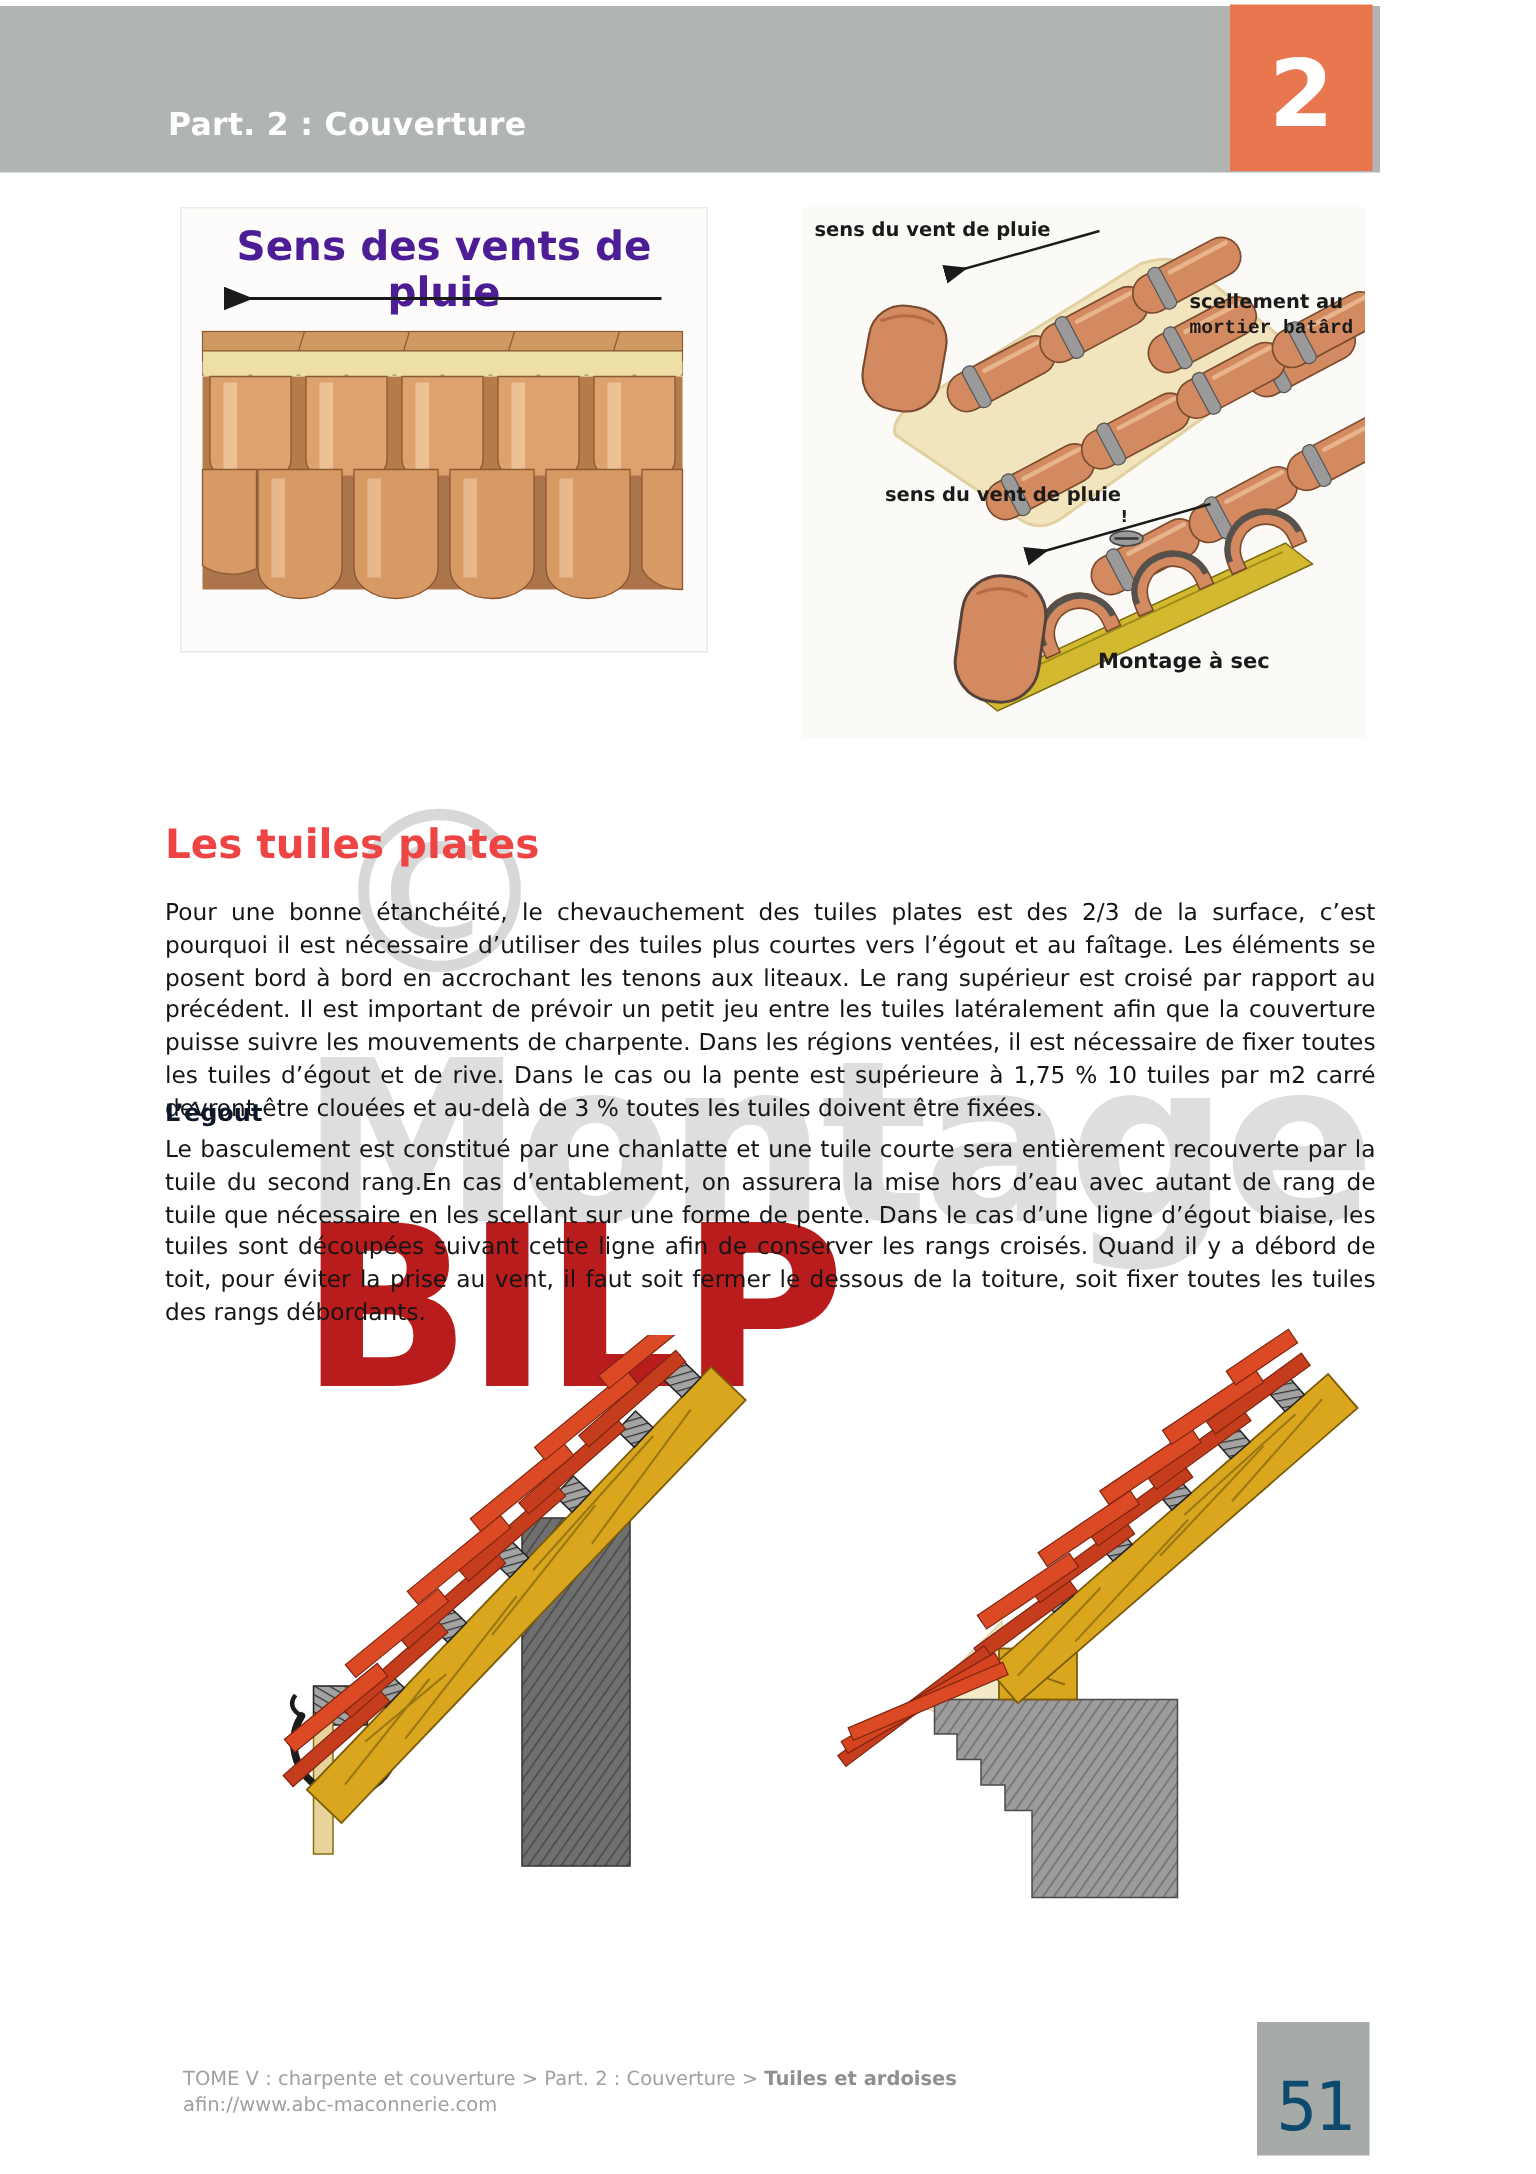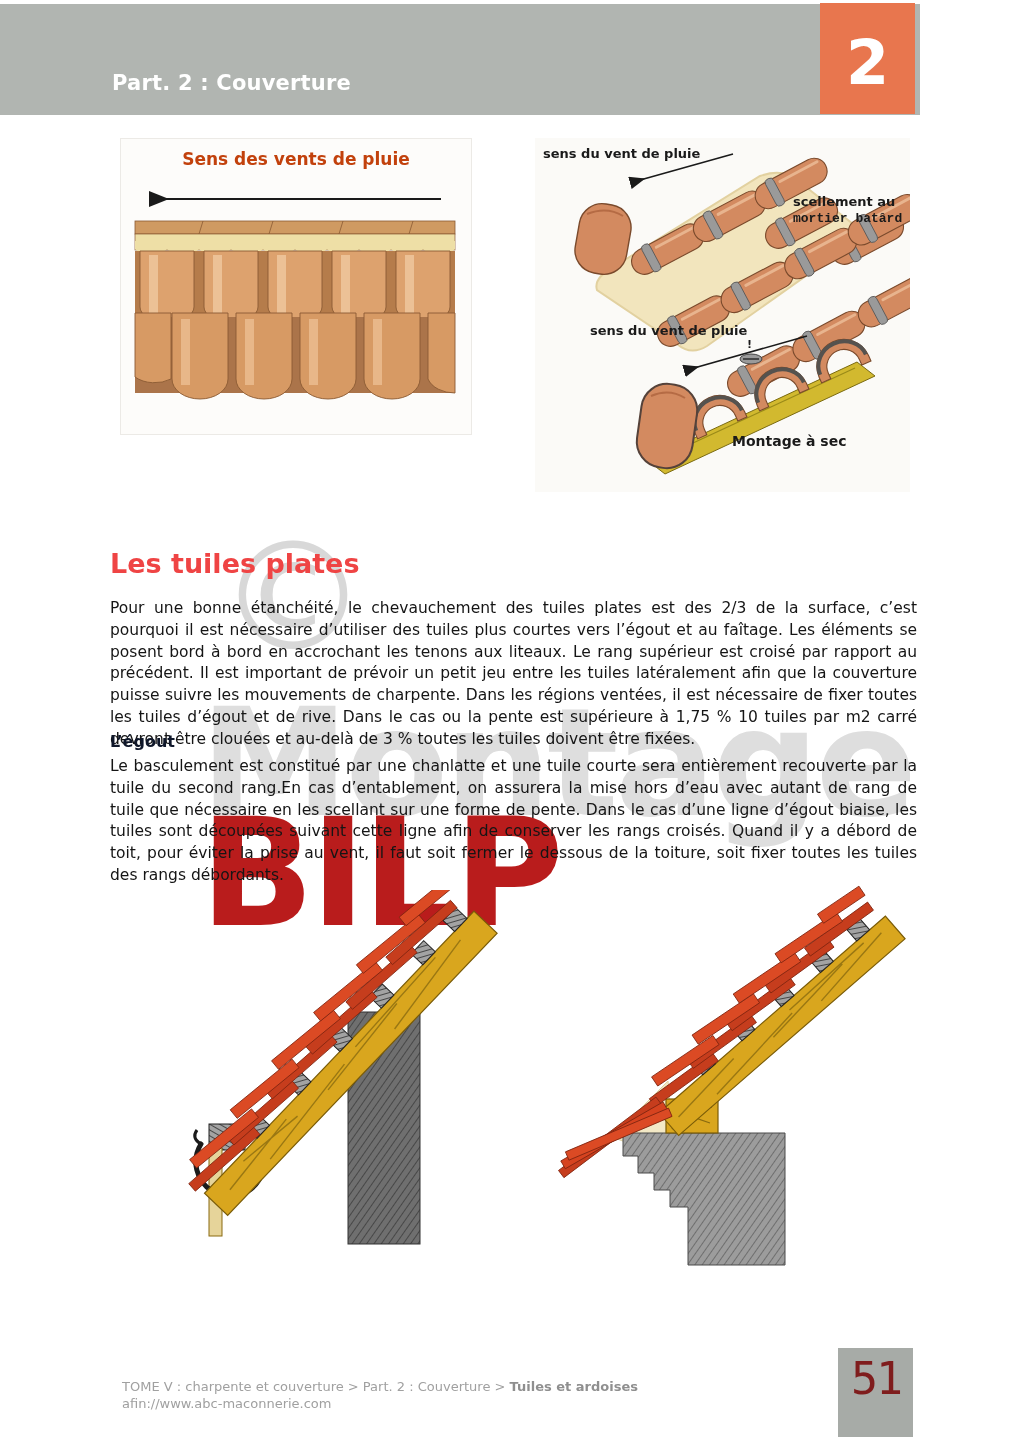--- a/index.html
+++ b/index.html
@@ -8,21 +8,21 @@
 
   
   .header-bar{position:absolute;left:0;top:4px;width:1024px;height:111px;background:#b1b5b1;}
   .header-title{position:absolute;left:112px;top:71px;font-size:21px;font-weight:bold;color:#ffffff;letter-spacing:.2px;z-index:3;}
   .chapter-badge{position:absolute;left:820px;top:3px;width:95px;height:111px;background:#e8764e;z-index:3;
                  display:flex;align-items:center;justify-content:center;}
   .chapter-badge span{color:#ffffff;font-size:62px;font-weight:bold;line-height:1;margin-top:8px;}
 
   
   .fig1{position:absolute;left:120px;top:138px;width:350px;height:295px;background:#fdfcfa;border:1px solid #eceae6;z-index:2;}
-  .fig1-title{position:absolute;left:0;top:10px;width:100%;text-align:center;font-size:17px;font-weight:bold;color:#c2410c;}
+  .fig1-title{position:absolute;left:0;top:10px;width:100%;text-align:center;font-size:27px;font-weight:bold;color:#4c1d95;}
   .fig2{position:absolute;left:535px;top:138px;width:375px;height:354px;background:#fbfaf7;z-index:2;}
   .fig-label{position:absolute;font-weight:bold;color:#1a1a1a;font-size:13px;white-space:nowrap;}
   .lbl-wind-top{left:8px;top:8px;}
   .lbl-mortar1{left:258px;top:56px;}
   .lbl-mortar2{left:258px;top:73px;font-family:Liberation Mono, monospace;}
   .lbl-wind-bot{left:55px;top:185px;}
   .lbl-dry{left:197px;top:295px;font-size:14px;text-align:right;}
 
   
   .wm{position:absolute;color:#dbdbdb;z-index:0;line-height:1;font-weight:bold;user-select:none;}
@@ -40,21 +40,21 @@
 
   
   .diag1{position:absolute;left:145px;top:890px;z-index:1;}
   .diag2{position:absolute;left:550px;top:885px;z-index:1;}
 
   
   .footer-crumb{position:absolute;left:122px;top:1379px;font-size:13px;color:#a0a0a0;z-index:1;}
   .footer-crumb b{color:#8f8f8f;text-align:center;}
   .footer-url{position:absolute;left:122px;top:1396px;font-size:13px;color:#a0a0a0;z-index:1;}
   .page-num-box{position:absolute;left:838px;top:1348px;width:75px;height:89px;background:#a7aba7;z-index:1;}
-  .page-num-box span{position:absolute;left:13px;top:4px;color:#7f1d1d;font-size:45px;font-weight:300;
+  .page-num-box span{position:absolute;left:13px;top:30px;color:#0c4a6e;font-size:45px;font-weight:300;
                      font-family:"DejaVu Sans Mono","Liberation Mono",monospace;letter-spacing:-2px;}
 </style>
 </head>
 <body>
 
 <div class="page">
 
   <div class="header-bar"></div>
   <div class="header-title">Part. 2 : Couverture</div>
   <div class="chapter-badge">

